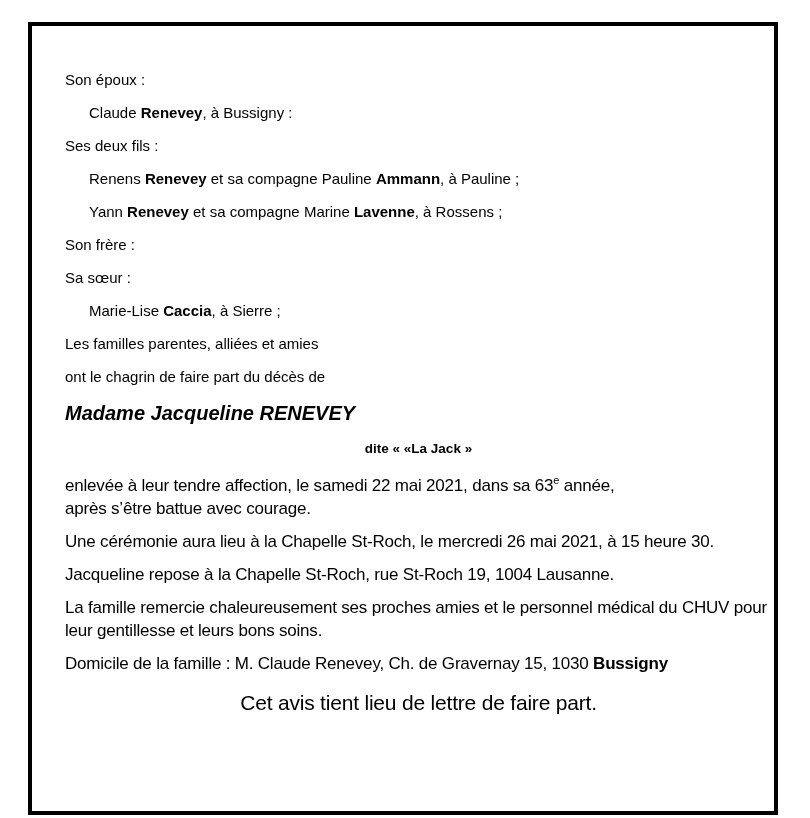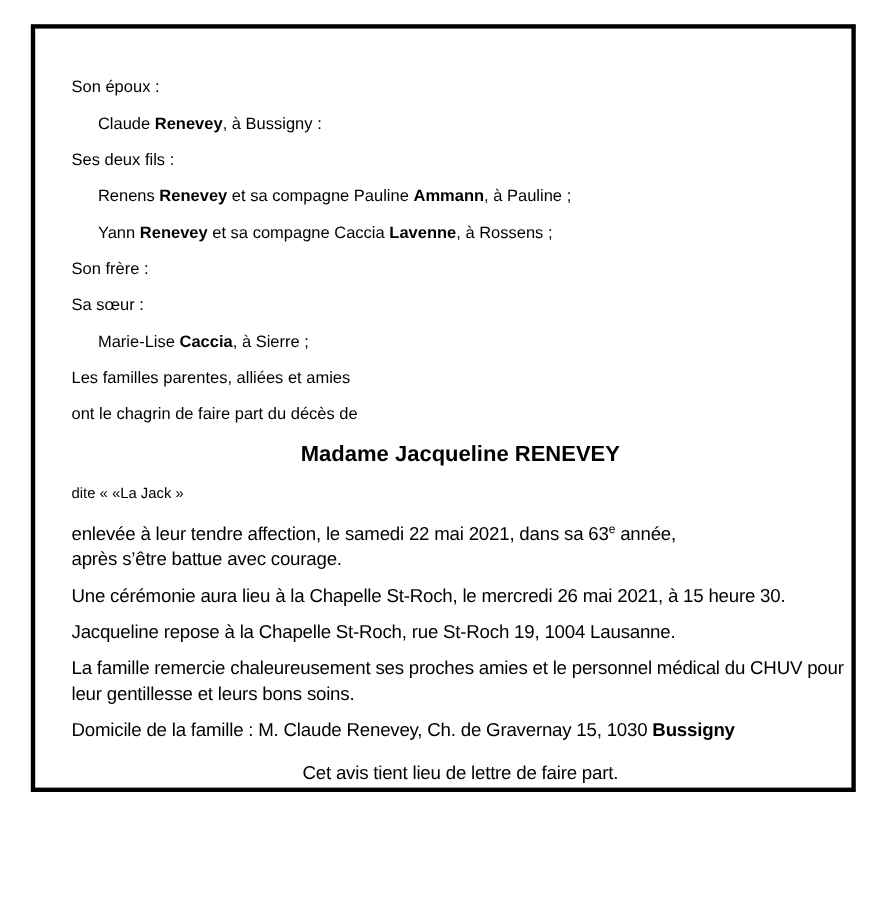--- a/index.html
+++ b/index.html
@@ -10,86 +10,88 @@
     height: 818px;
     font-family: "Liberation Sans", sans-serif;
     color: #000000;
     -webkit-font-smoothing: antialiased;
   }
   .card {
     position: absolute;
     left: 28px;
     top: 22px;
     width: 750px;
-    height: 698px;
+    height: 793px;
     border: 4px solid #000000;
     box-sizing: border-box;
     background: #ffffff;
     overflow: hidden;
   }
   .content {
     padding: 44px 2px 0 33px;
   }
   .fline {
     font-size: 15px;
     line-height: 20px;
     margin: 0 0 13px 0;
   }
   .fline.indent {
     padding-left: 24px;
   }
   .b { font-weight: bold; }
   .title {
-    text-align: center;
+    text-align: left;
     font-weight: bold;
     font-size: 20px;
     line-height: 26px;
     margin: 8px 0 0 0;
+    font-style: italic;
   }
   .subtitle {
-    font-weight: normal;
+    text-align: center;
+    font-weight: bold;
     font-size: 13.5px;
     line-height: 18px;
     margin: 14px 0 0 0;
   }
   .para {
     font-size: 17px;
     letter-spacing: -0.2px;
     line-height: 23px;
     margin: 10px 0 0 0;
   }
   .para.first { margin-top: 16px; }
   .para sup {
     font-size: 11px;
     line-height: 0;
   }
   .closing {
     text-align: center;
-    font-size: 17px;
+    font-size: 21px;
     letter-spacing: -0.2px;
     line-height: 23px;
     margin: 16px 0 0 0;
   }
 </style>
 </head>
 <body>
 
 <div class="card">
   <div class="content">
 
     <div>
       <div class="fline"><span>Son époux :</span></div>
 
       <div class="fline indent"><span>Claude </span><span class="b">Renevey</span><span>, à Bussigny :</span></div>
 
       <div class="fline"><span>Ses deux fils :</span></div>
 
       <div class="fline indent"><span>Renens </span><span class="b">Renevey</span><span> et sa compagne Pauline </span><span class="b">Ammann</span><span>, à Pauline ;</span></div>
 
-      <div class="fline indent"><span>Yann </span><span class="b">Renevey</span><span> et sa compagne Caccia </span><span class="b">Lavenne</span><span>, à Rossens ;</span></div>
+      <div class="fline indent"><span>Yann </span><span class="b">Renevey</span><span> et sa compagne Marine </span><span class="b">Lavenne</span><span>, à Rossens ;</span></div>
 
       <div class="fline"><span>Son frère :</span></div>
 
 
       <div class="fline"><span>Sa sœur :</span></div>
 
       <div class="fline indent"><span>Marie-Lise </span><span class="b">Caccia</span><span>, à Sierre ;</span></div>
 
       <div class="fline"><span>Les familles parentes, alliées et amies</span></div>
 

